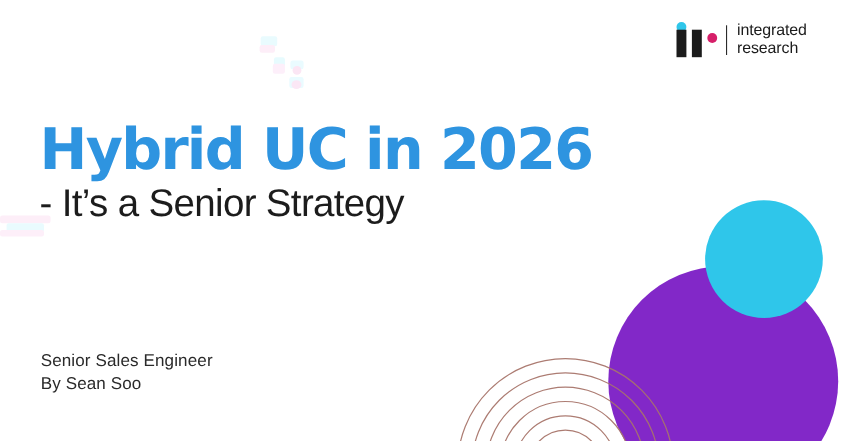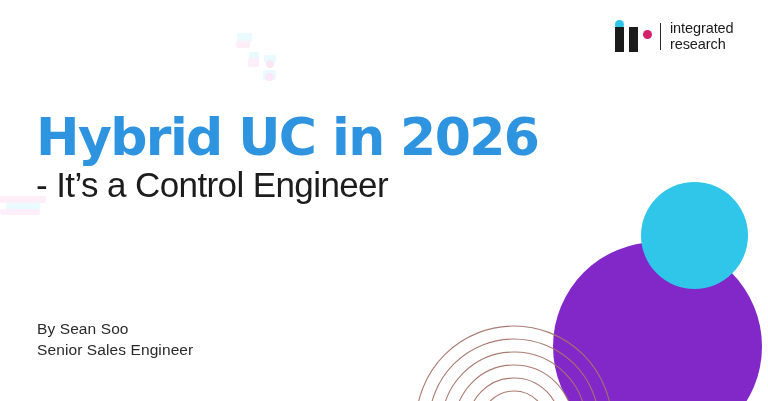--- a/index.html
+++ b/index.html
@@ -207,21 +207,21 @@
     <span class="logo-divider"></span>
     <div class="logo-wordmark">
       <span>integrated</span><br>
       <span>research</span>
     </div>
   </div>
 
   <h1 class="title">Hybrid UC in 2026</h1>
 
   <div class="subtitle">
-    <span class="subtitle-line">- It’s a Control Engineer</span>
+    <span class="subtitle-line">- It’s a Senior Strategy</span>
   </div>
 
   <div class="byline">
+    <span class="byline-line">Senior Sales Engineer</span>
     <span class="byline-line">By Sean Soo</span>
-    <span class="byline-line">Senior Sales Engineer</span>
   </div>
 
 </div>
 
 </body></html>

